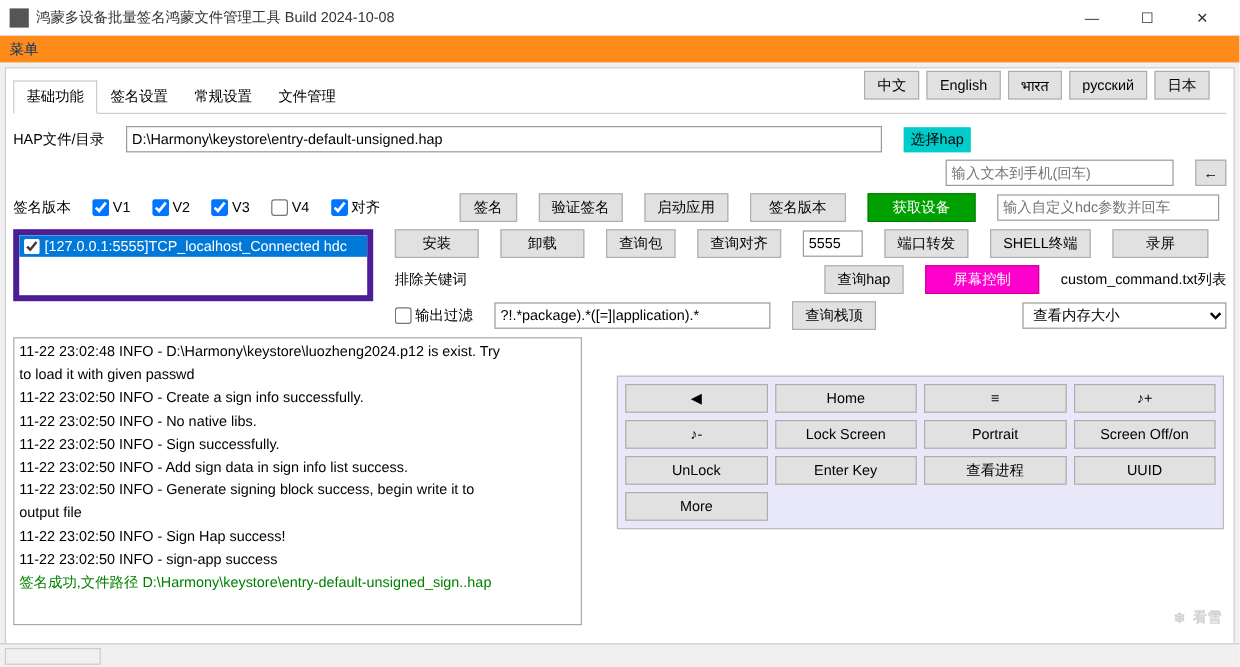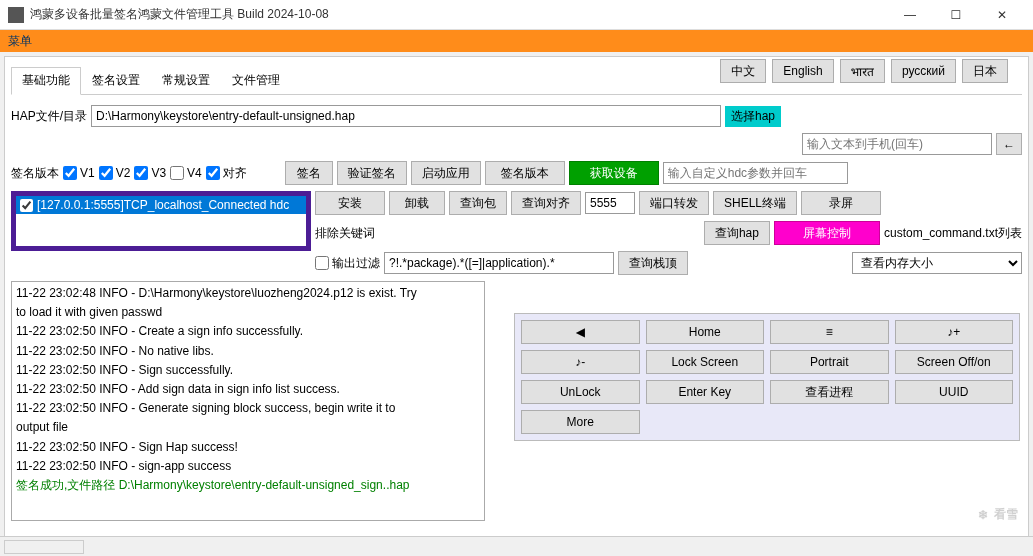--- a/index.html
+++ b/index.html
@@ -8,21 +8,21 @@
 .titlebar .icon{width:16px;height:16px;background:#555;margin-right:6px}
 .titlebar .title{flex:1;color:#333}
 .winbtns{display:flex}
 .winbtn{width:46px;height:30px;display:flex;align-items:center;justify-content:center;color:#333}
 .menubar{height:22px;background:#ff8c1a;color:#003366;padding:2px 8px;display:flex;align-items:center}
 .content{background:#fff;margin:4px;border:1px solid #ccc;height:492px;padding:6px;position:relative}
 .lang-row{position:absolute;top:2px;right:20px;display:flex;gap:6px}
 .tab-row{display:flex;gap:0;border-bottom:1px solid #ccc;margin-top:4px}
 .tab{padding:4px 10px;border:1px solid transparent;cursor:pointer}
 .tab.active{border:1px solid #ccc;border-bottom:1px solid #fff;margin-bottom:-1px;background:#fff}
-.row{display:flex;align-items:center;gap:4px;margin-top:6px}
+.row{display:flex;align-items:center;gap:18px;margin-top:6px}
 .label{white-space:nowrap}
 input[type=text]{border:1px solid #999;padding:2px 4px;height:22px;background:#fff}
 .btn{border:1px solid #adadad;background:#e1e1e1;padding:3px 10px;height:24px;cursor:pointer;white-space:nowrap;display:inline-flex;align-items:center;justify-content:center}
 .btn-green{background:#00a000;color:#fff;border-color:#008000}
 .btn-magenta{background:#ff00cc;color:#fff;border-color:#cc0099}
 .sel-hap{background:#00cccc;padding:2px 6px;cursor:pointer}
 .chk{display:flex;align-items:center;gap:3px}
 .chk input{width:14px;height:14px}
 .device-list{border:5px solid #4c1d95;background:#fff;width:300px;height:60px;overflow:hidden}
 .device-item{background:#0078d7;color:#fff;padding:2px 4px;display:flex;align-items:center;gap:4px}
@@ -116,33 +116,33 @@
   <div class="row" style="align-items:flex-start">
     <div class="device-list">
       <div class="device-item">
         <input type="checkbox" checked="" style="">
         <span>[127.0.0.1:5555]TCP_localhost_Connected hdc</span>
       </div>
     </div>
     <div style="flex:1">
       <div class="row" style="margin-top:0">
         <button class="btn" style="width:70px">安装</button>
-        <button class="btn" style="width:56px">卸载</button>
+        <button class="btn" style="width:70px">卸载</button>
         <button class="btn">查询包</button>
         <button class="btn">查询对齐</button>
         <input type="text" style="width: 50px;" value="5555">
         <button class="btn">端口转发</button>
         <button class="btn">SHELL终端</button>
         <button class="btn" style="width:80px">录屏</button>
       </div>
       <div class="row">
         <span class="label">排除关键词</span>
         <span style="flex:1"></span>
         <button class="btn">查询hap</button>
-        <button class="btn btn-magenta" style="width:106px">屏幕控制</button>
+        <button class="btn btn-magenta" style="width:95px">屏幕控制</button>
         <span class="label">custom_command.txt列表</span>
       </div>
       <div class="row">
         <label class="chk">
             <input type="checkbox" style="">
             <span>输出过滤</span>
           </label>
         <input type="text" style="width: 230px;" value="?!.*package).*([=]|application).*">
         <button class="btn">查询栈顶</button>
         <span style="flex:1"></span>

